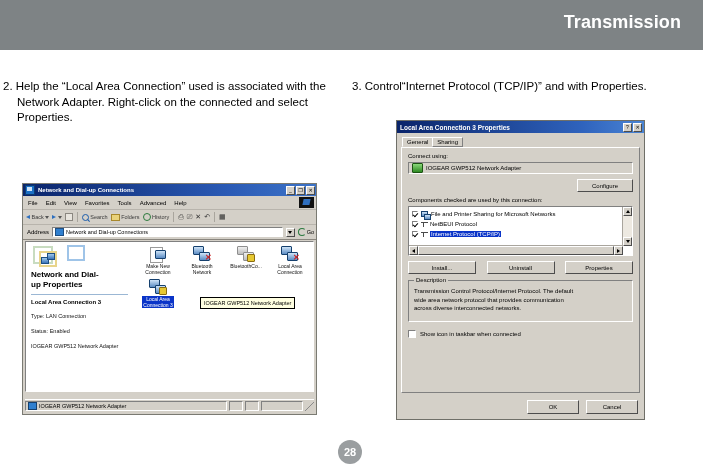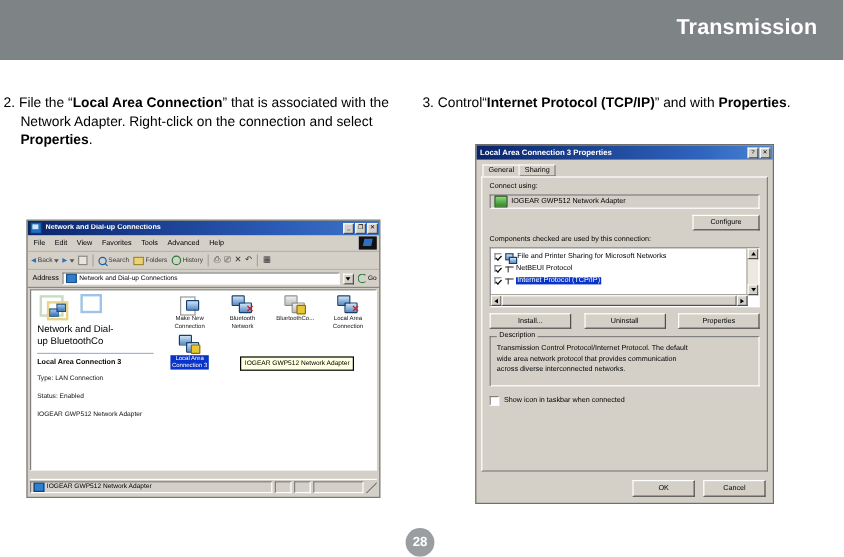--- a/index.html
+++ b/index.html
@@ -33,21 +33,21 @@
 
   
   .instr {
     position: absolute;
     font-size: 11.5px;
     color: #000;
     line-height: 15.5px;
   }
   .instr-left { left: 3px; top: 79px; width: 330px; }
   .instr-right { left: 352px; top: 79px; width: 330px; }
-  .instr b { font-weight: bold; }
+  .instr b { font-weight: normal; }
   .hang { padding-left: 14px; text-indent: -14px; }
   .hang2 { padding-left: 16px; text-indent: -16px; }
 
   
   .win-net {
     position: absolute;
     left: 22px; top: 183px;
     width: 295px; height: 232px;
     background: #d4d0c8;
     border: 1px solid #7a7a72;
@@ -266,21 +266,21 @@
   .banner-ico .pcs {
     position: absolute;
     width: 6px; height: 5px;
     background: linear-gradient(#9fc8ec, #3b74b8);
     border: 0.5px solid #1d4f84;
   }
   .banner-ico .p1 { left: 0; top: 4px; }
   .banner-ico .p2 { left: 6px; top: 0; }
   .nw-bannertitle {
     font-size: 8px;
-    font-weight: normal;
+    font-weight: bold;
     line-height: 10px;
     color: #000;
     margin-top: 1px;
   }
   .nw-hr {
     height: 1px;
     background: #9bb7d4;
     margin: 4px 0 4px 0;
   }
   .nw-detail-title {
@@ -696,23 +696,23 @@
 </head>
 <body>
 
 <div class="header-bar">
   <div class="header-title">Transmission</div>
 </div>
 
 <div class="instr instr-left">
   <div class="hang">
     <span>2.</span>
-    <span>File the “</span><b>Local Area Connection</b><span>” that is</span>
+    <span>Help the “</span><b>Local Area Connection</b><span>” used is</span>
     <span>associated with the Network Adapter. Right-click</span>
-    <span>on the connection and select </span><b>Properties</b><span>.</span>
+    <span>on the connected and select </span><b>Properties</b><span>.</span>
   </div>
 </div>
 
 <div class="instr instr-right">
   <div class="hang2">
     <span>3.</span>
     <span>Control“</span><b>Internet Protocol (TCP/IP)</b><span>” and with</span>
     <b>Properties</b><span>.</span>
   </div>
 </div>
@@ -795,21 +795,21 @@
         <span class="banner-sq bs1"></span>
         <span class="banner-sq bs2"></span>
         <span class="banner-sq bs3"></span>
         <span class="banner-ico">
           <span class="pcs p1"></span>
             <span class="pcs p2"></span>
         </span>
       </div>
       <div class="nw-bannertitle">
         <span>Network and Dial-</span><br>
-        <span>up BluetoothCo</span>
+        <span>up Properties</span>
       </div>
       <div class="nw-hr"></div>
       <div class="nw-detail-title">Local Area Connection 3</div>
       <div class="nw-detail">Type: LAN Connection</div>
       <div class="nw-detail">Status: Enabled</div>
       <div class="nw-detail">IOGEAR GWP512 Network Adapter</div>
     </div>
 
     <div class="nw-rightpane">
       <div class="icon-grid">

